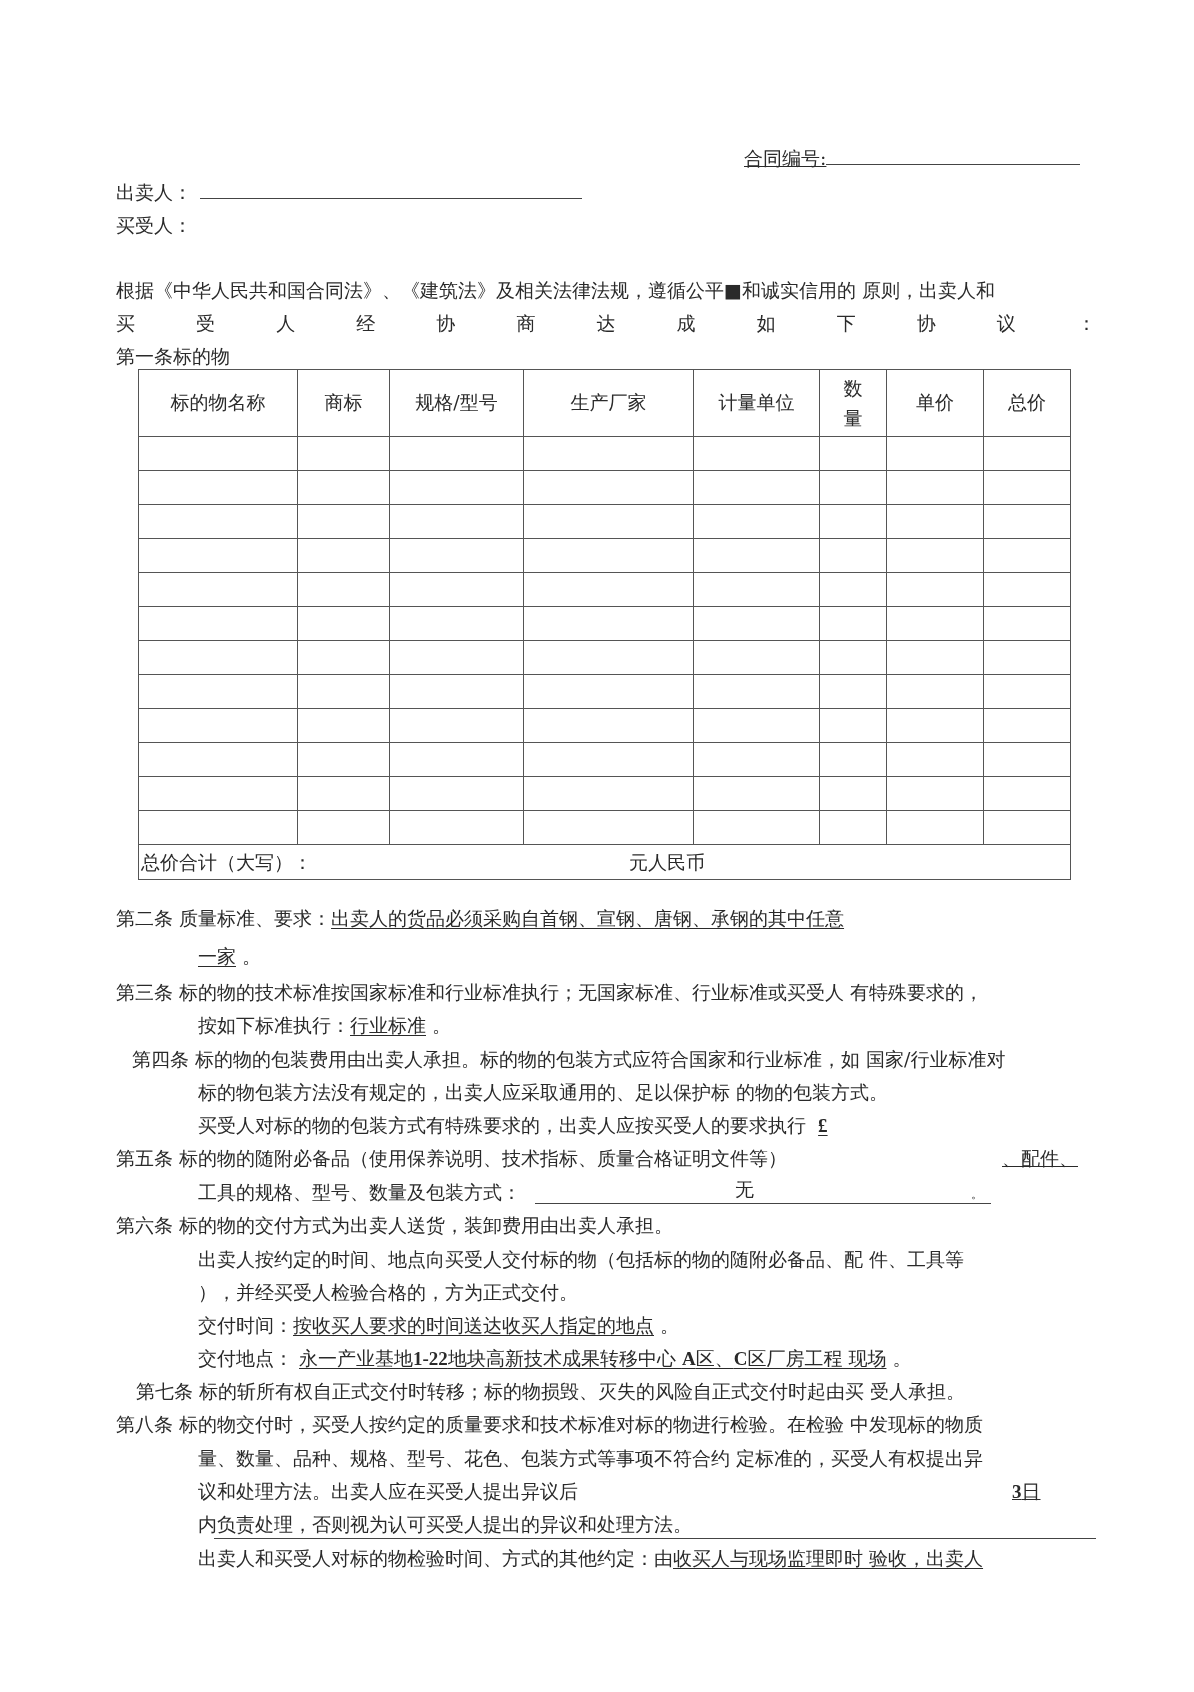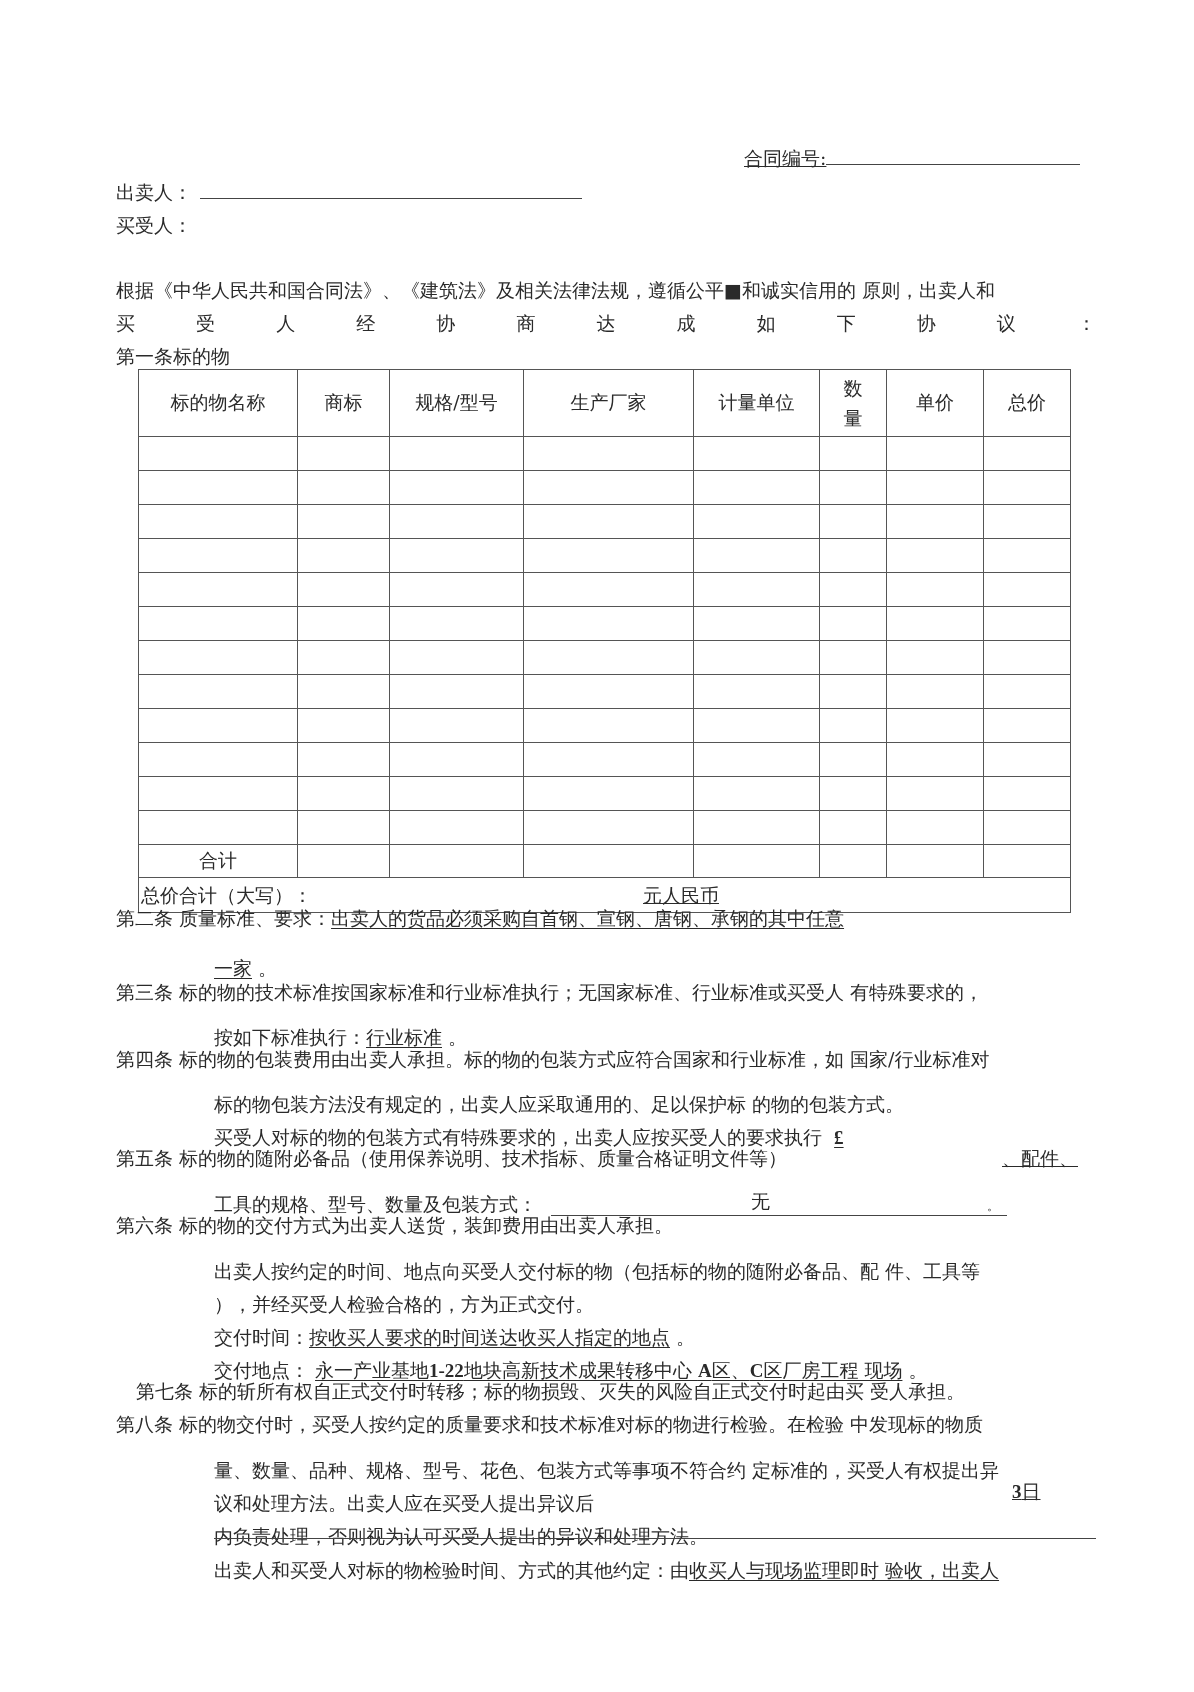--- a/index.html
+++ b/index.html
@@ -3,39 +3,39 @@
 <meta charset="utf-8">
 <style>
   html, body { margin: 0; padding: 0; background: #ffffff; }
   body {
     width: 1194px; height: 1692px; position: relative; overflow: hidden;
     font-family: "DejaVu Serif", "Liberation Serif", serif;
     color: #2a2a2a; font-size: 19px;
   }
   .abs { position: absolute; white-space: nowrap; text-decoration: underline; }
   .line { position: absolute; left: 116px; white-space: nowrap; }
-  .indent { left: 214px; margin-top: 12px; }
+  .indent { left: 198px; }
   .ul { text-decoration: underline; text-underline-offset: 3px; }
   .blank { display: inline-block; border-bottom: 1px solid #444; vertical-align: baseline; }
   .bold { font-weight: bold; font-family: "Liberation Serif", serif; }
 
   
   table.items {
     position: absolute; left: 138px; top: 369px; width: 932px;
     border-collapse: collapse; table-layout: fixed; border-radius: 27px;
   }
   table.items td, table.items th {
     border: 1px solid #555; font-weight: normal; font-size: 19px;
     text-align: center; padding: 0; height: 33px;
   }
   table.items th { height: 66px; }
   table.items tr.sum td { height: 32px; }
   table.items td.total-row { text-align: right; height: 34px; position: relative; }
   .total-cap { position: absolute; left: 2px; top: 5px; }
-  .total-unit { position: absolute; left: 504px; top: 5px; text-decoration: underline; }
+  .total-unit { position: absolute; left: 490px; top: 5px; }
   .vert { line-height: 30px; display: inline-block; width: 1em; }
   .spread { display: flex; justify-content: space-between; width: 980px; }
 </style>
 </head>
 <body>
 
 <div class="abs" style="left:744px; top:146px;">
   <span>合同编号:</span><span class="blank" style="width:254px;"></span>
 </div>
 <div class="line" style="top:180px;">
@@ -206,30 +206,20 @@
         <td></td>
         <td></td>
         <td></td>
         <td></td>
         <td></td>
         <td></td>
         <td></td>
       </tr>
     </tbody>
   <tbody>
-    <tr class="sum">
-      <td>合计</td>
-      <td></td>
-      <td></td>
-      <td></td>
-      <td></td>
-      <td></td>
-      <td></td>
-      <td></td>
-    </tr>
     <tr>
       <td colspan="8" class="total-row">
         <span class="total-cap">总价合计（大写）：</span>
         <span class="total-unit">元人民币</span>
       </td>
     </tr>
   </tbody>
 </table>
 
 <div class="line" style="top:906px;">
@@ -237,21 +227,21 @@
 </div>
 <div class="line indent" style="top:944px;">
   <span class="ul">一家</span><span> 。</span>
 </div>
 
 <div class="line" style="top:980px;">第三条 标的物的技术标准按国家标准和行业标准执行；无国家标准、行业标准或买受人 有特殊要求的，</div>
 <div class="line indent" style="top:1013px;">
   <span>按如下标准执行：</span><span class="ul">行业标准</span><span> 。</span>
 </div>
 
-<div class="line" style="top:1047px;">第四条 标的物的包装费用由出卖人承担。标的物的包装方式应符合国家和行业标准，如 国家/行业标准对</div>
+<div class="line" style="top:1047px;margin-left:16px;">第四条 标的物的包装费用由出卖人承担。标的物的包装方式应符合国家和行业标准，如 国家/行业标准对</div>
 <div class="line indent" style="top:1080px;">标的物包装方法没有规定的，出卖人应采取通用的、足以保护标 的物的包装方式。</div>
 <div class="line indent" style="top:1113px;">
   <span>买受人对标的物的包装方式有特殊要求的，出卖人应按买受人的要求执行</span>&nbsp;&nbsp;<span class="ul bold">£</span>
 </div>
 
 <div class="line" style="top:1146px;">
   <span>第五条 标的物的随附必备品（使用保养说明、技术指标、质量合格证明文件等）</span>
 </div>
 <div class="abs" style="left:978px; top:1146px;margin-left:24px;">、配件、</div>
 <div class="line indent" style="top:1180px;">

